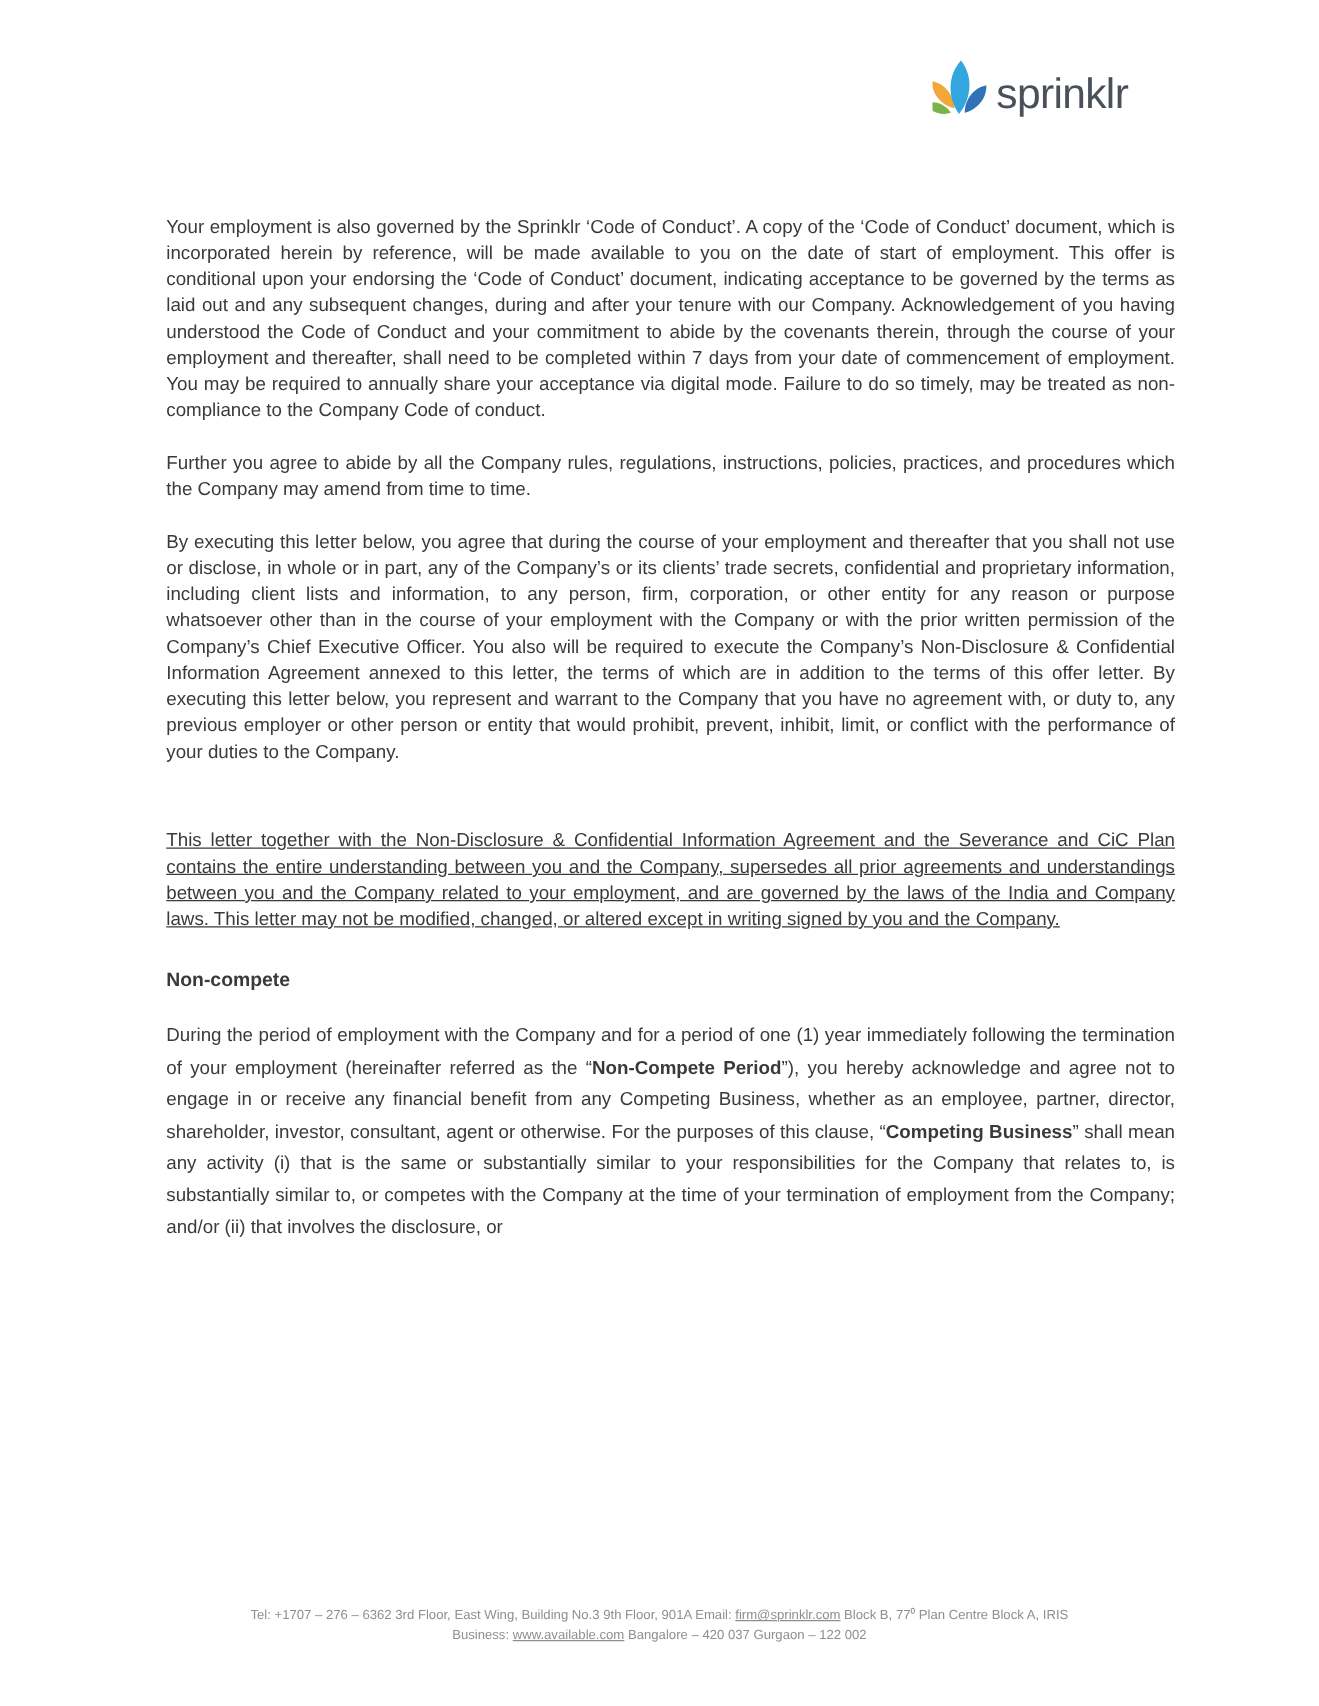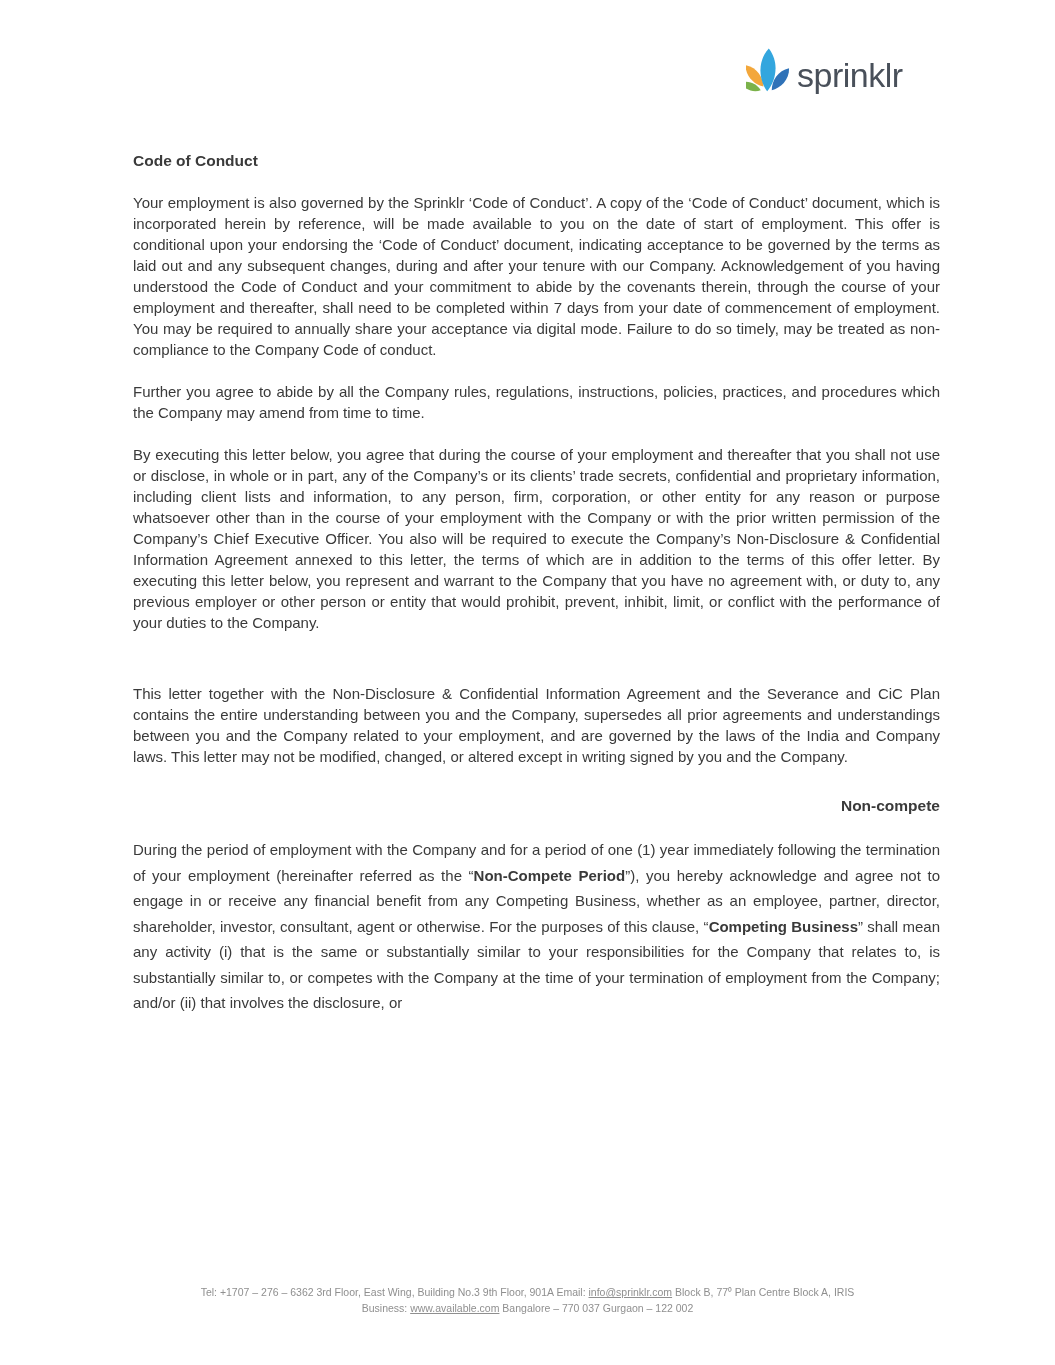--- a/index.html
+++ b/index.html
@@ -43,22 +43,22 @@
     line-height: 21px;
     text-align: justify;
   }
   .heading {
     font-weight: 700;
     font-size: 15.5px;
     text-align: left;
     margin: 0;
   }
   .para { margin: 21px 0 0 0; }
-  .para-gap-extra { margin-top: 50px; }
-  .heading-non-compete { margin-top: 28px; text-align: right; }
+  .para-gap-extra { margin-top: 50px; text-decoration: underline; }
+  .heading-non-compete { margin-top: 28px; }
   .para-wide { line-height: 25.5px; }
   .seg-bold { font-weight: 700; }
   
   .footer {
     position: absolute;
     left: 0;
     top: 1284px;
     width: 100%;
     text-align: center;
     color: #8f8f8f;
@@ -82,33 +82,32 @@
 
       <path d="M0 0 C-7 -8 -9 -22 -1 -32 C8 -22 6 -8 0 0 Z" transform="translate(19,45) rotate(-38) scale(0.95)" fill="#F3A73B"></path>
       <path d="M0 0 C-7 -8 -9 -22 -1 -32 C8 -22 6 -8 0 0 Z" transform="translate(16,49) rotate(-68) scale(0.74)" fill="#7BB24A"></path>
       <path d="M0 0 C-7 -8 -9 -22 -1 -32 C8 -22 6 -8 0 0 Z" transform="translate(23,50) rotate(4) scale(1.45)" fill="#33A6DE"></path>
       <path d="M0 0 C-7 -8 -9 -22 -1 -32 C8 -22 6 -8 0 0 Z" transform="translate(28,49) rotate(40) scale(0.95)" fill="#2F72B8"></path>
     </svg>
     <span class="wordmark">sprinklr</span>
   </div>
 
   <div class="content">
-    <div class="heading">Code of Conduct</div>
 
     <p class="para">Your employment is also governed by the Sprinklr ‘Code of Conduct’. A copy of the ‘Code of Conduct’ document, which is incorporated herein by reference, will be made available to you on the date of start of employment. This offer is conditional upon your endorsing the ‘Code of Conduct’ document, indicating acceptance to be governed by the terms as laid out and any subsequent changes, during and after your tenure with our Company. Acknowledgement of you having understood the Code of Conduct and your commitment to abide by the covenants therein, through the course of your employment and thereafter, shall need to be completed within 7 days from your date of commencement of employment. You may be required to annually share your acceptance via digital mode. Failure to do so timely, may be treated as non-compliance to the Company Code of conduct.</p>
 
     <p class="para">Further you agree to abide by all the Company rules, regulations, instructions, policies, practices, and procedures which the Company may amend from time to time.</p>
 
     <p class="para">By executing this letter below, you agree that during the course of your employment and thereafter that you shall not use or disclose, in whole or in part, any of the Company’s or its clients’ trade secrets, confidential and proprietary information, including client lists and information, to any person, firm, corporation, or other entity for any reason or purpose whatsoever other than in the course of your employment with the Company or with the prior written permission of the Company’s Chief Executive Officer. You also will be required to execute the Company’s Non-Disclosure &amp; Confidential Information Agreement annexed to this letter, the terms of which are in addition to the terms of this offer letter. By executing this letter below, you represent and warrant to the Company that you have no agreement with, or duty to, any previous employer or other person or entity that would prohibit, prevent, inhibit, limit, or conflict with the performance of your duties to the Company.</p>
 
     <p class="para para-gap-extra">This letter together with the Non-Disclosure &amp; Confidential Information Agreement and the Severance and CiC Plan contains the entire understanding between you and the Company, supersedes all prior agreements and understandings between you and the Company related to your employment, and are governed by the laws of the India and Company laws. This letter may not be modified, changed, or altered except in writing signed by you and the Company.</p>
 
     <div class="heading heading-non-compete">Non-compete</div>
 
     <p class="para para-wide"><span>During the period of employment with the Company and for a period of one (1) year immediately following the termination of your employment (hereinafter referred as the “</span><span class="seg-bold">Non-Compete Period</span><span>”), you hereby acknowledge and agree not to engage in or receive any financial benefit from any Competing Business, whether as an employee, partner, director, shareholder, investor, consultant, agent or otherwise. For the purposes of this clause, “</span><span class="seg-bold">Competing Business</span><span>” shall mean any activity (i) that is the same or substantially similar to your responsibilities for the Company that relates to, is substantially similar to, or competes with the Company at the time of your termination of employment from the Company; and/or (ii) that involves the disclosure, or</span></p>
   </div>
 
   <div class="footer">
-    <div class="footer-line"><span>Tel: +1707 – 276 – 6362 3rd Floor, East Wing, Building No.3 9th Floor, 901A Email: </span><a class="seg-link">info@sprinklr.com</a><span> Block B, 77⁰ Plan Centre Block A, IRIS</span></div>
-    <div class="footer-line"><span>Business: </span><a class="seg-link">www.available.com</a><span> Bangalore – 770 037 Gurgaon – 122 002</span></div>
+    <div class="footer-line"><span>Tel: +1707 – 276 – 6362 3rd Floor, East Wing, Building No.3 9th Floor, 901A Email: </span><a class="seg-link">firm@sprinklr.com</a><span> Block B, 77⁰ Plan Centre Block A, IRIS</span></div>
+    <div class="footer-line"><span>Business: </span><a class="seg-link">www.available.com</a><span> Bangalore – 420 037 Gurgaon – 122 002</span></div>
   </div>
 
 </div>
 
 </body></html>

